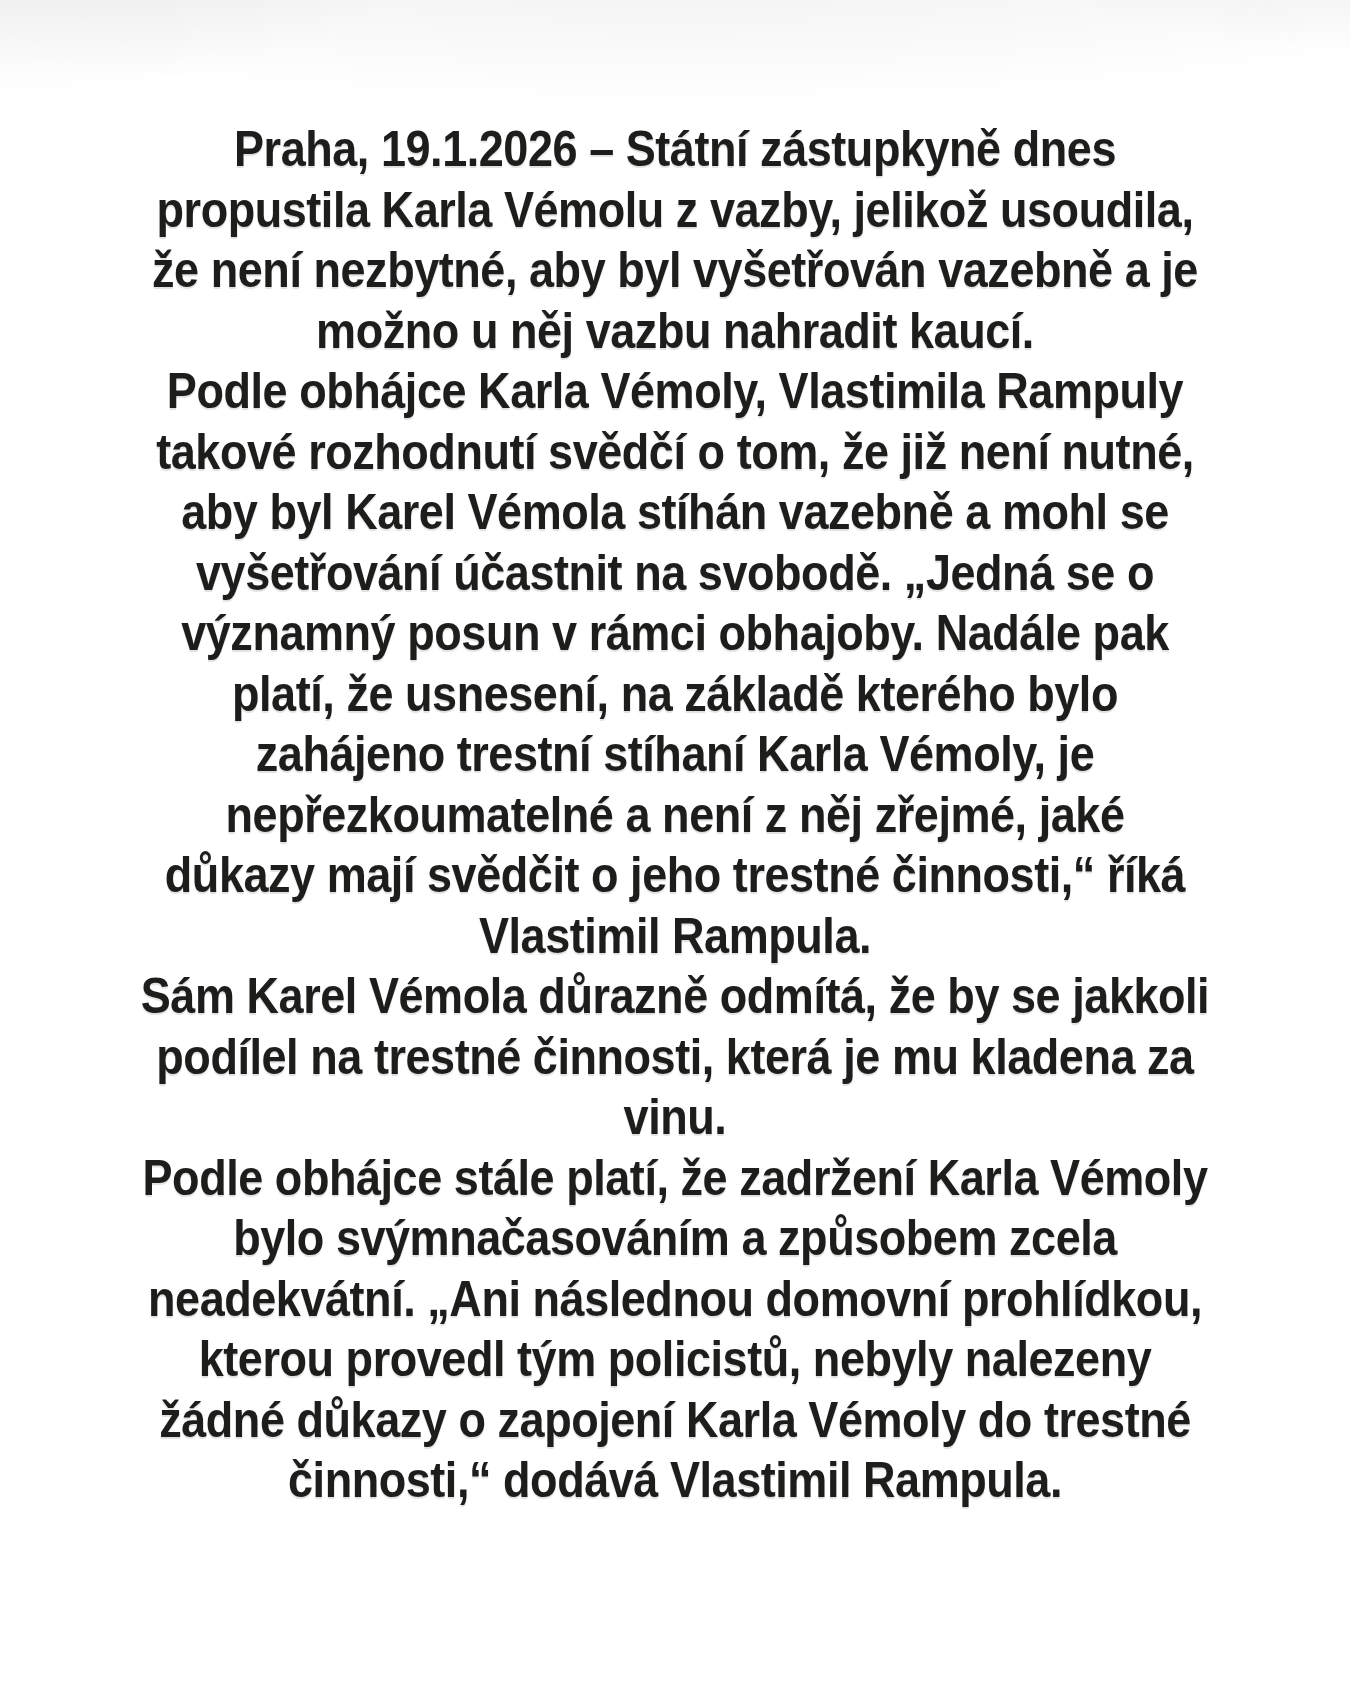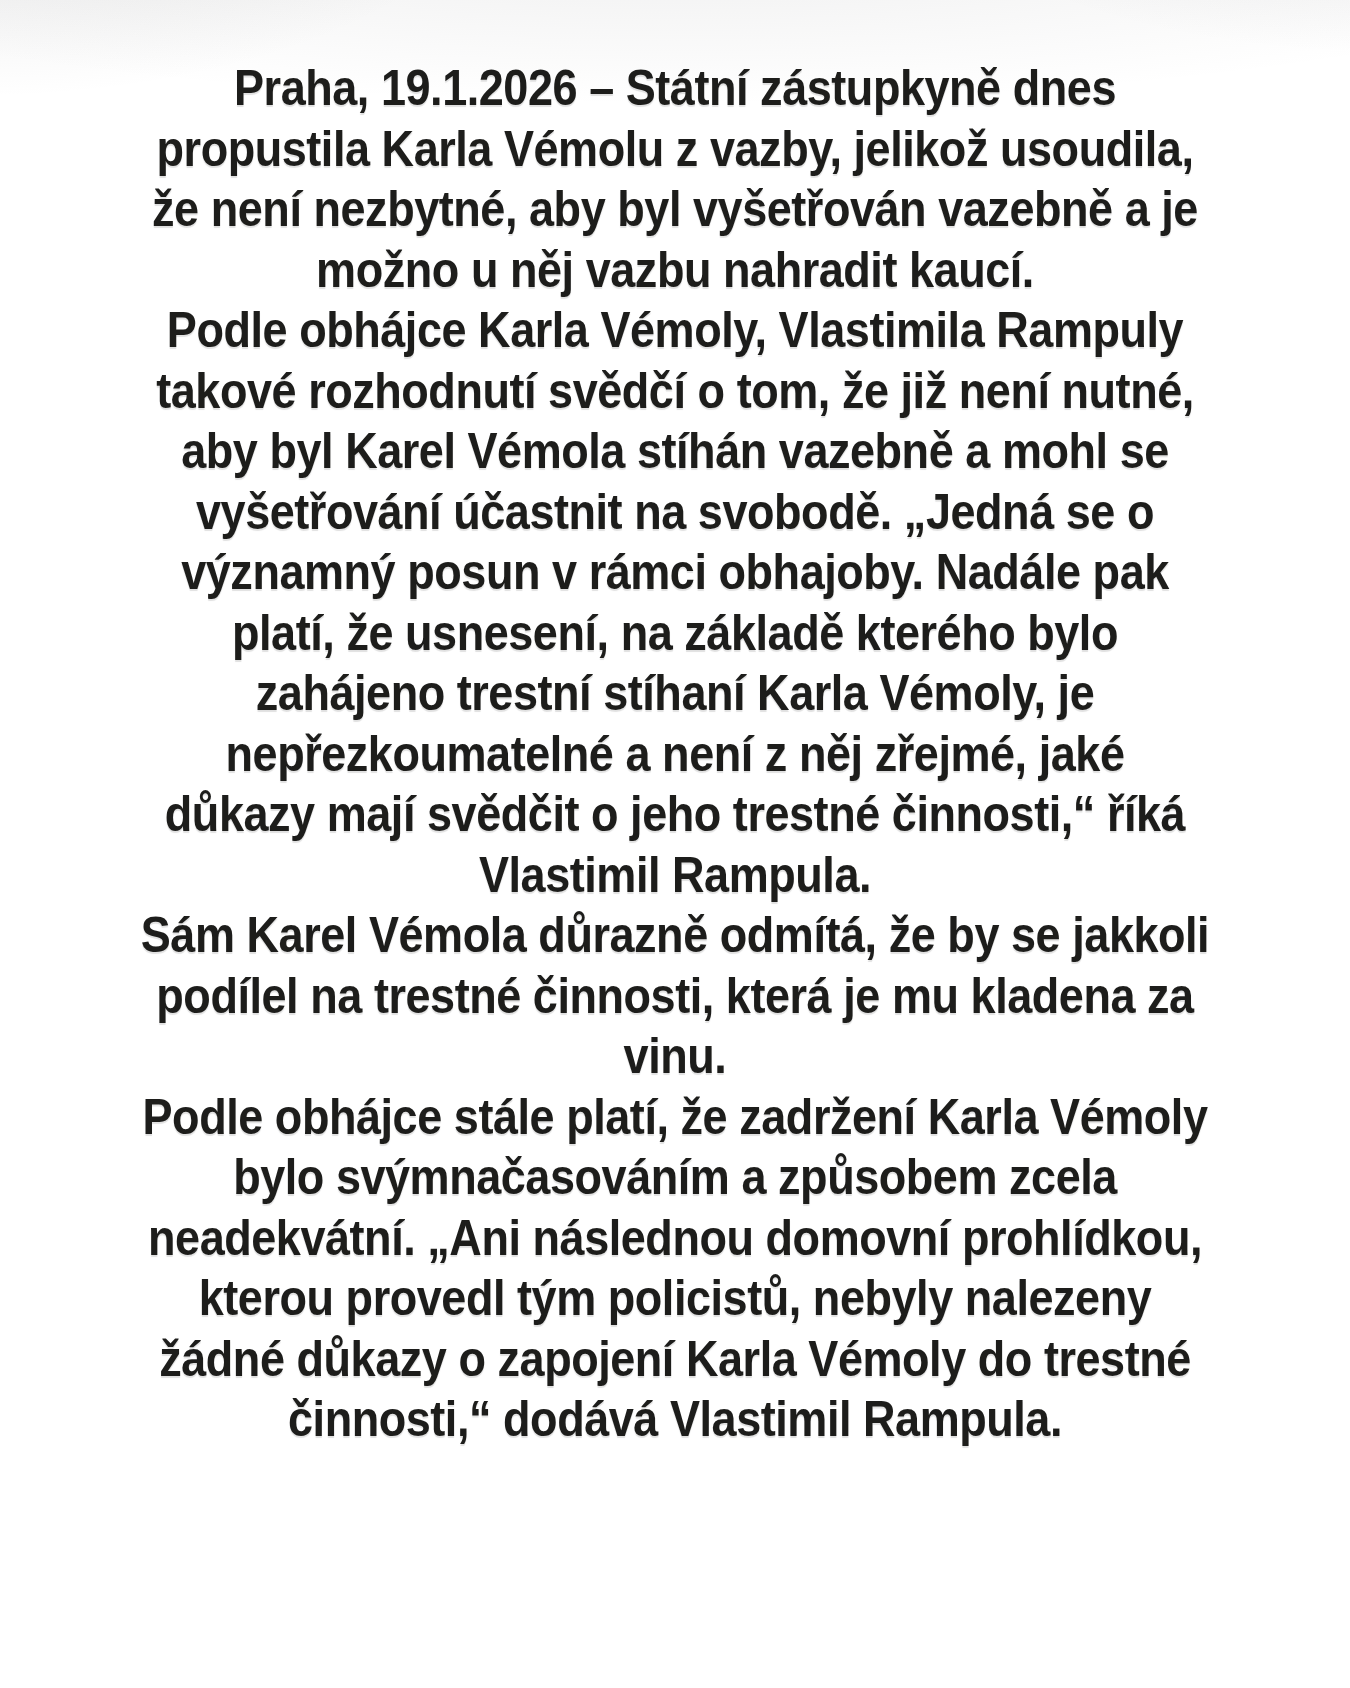--- a/index.html
+++ b/index.html
@@ -16,21 +16,21 @@
         radial-gradient(900px 430px ellipse at -2% -10%, rgba(70,70,72,0.16), rgba(70,70,72,0.0) 62%),
         radial-gradient(820px 400px ellipse at 102% -12%, rgba(70,70,72,0.15), rgba(70,70,72,0.0) 64%),
         radial-gradient(1400px 260px ellipse at 50% -90px, rgba(70,70,72,0.10), rgba(70,70,72,0.0) 75%),
         #ffffff;
     }
     .page {
       position: relative;
       width: 100%;
       height: 100%;
       box-sizing: border-box;
-      padding-top: 58px;
+      padding-top: 119px;
     }
     .article-text {
       width: 100%;
     }
     .text-line {
       display: block;
       width: 100%;
       text-align: center;
       font-size: 50px;
       font-weight: 700;

